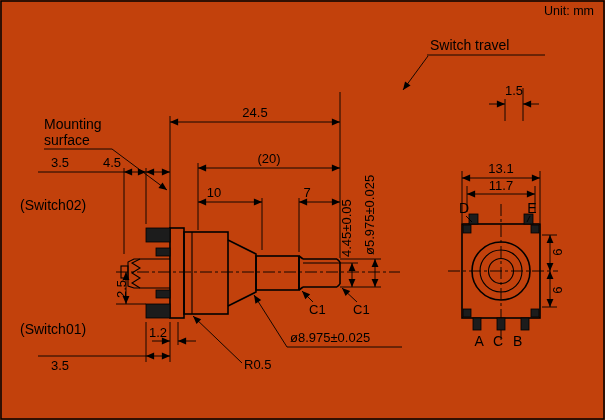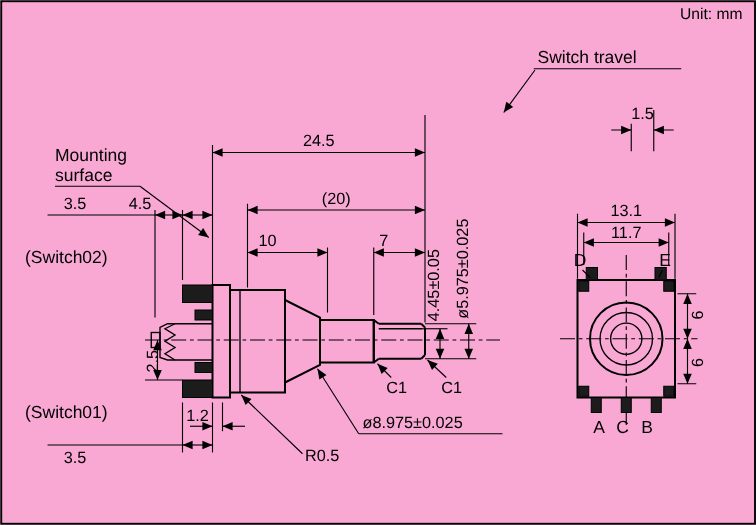--- a/index.html
+++ b/index.html
@@ -1,16 +1,16 @@
 <!DOCTYPE html>
 <html><head>
 <meta charset="utf-8">
 <style>
   html,body{margin:0;padding:0;background:#fff;}
-  #page{width:605px;height:420px;position:relative;background:#f9a8d4;overflow:hidden;}
+  #page{width:605px;height:420px;position:relative;background:#c2410c;overflow:hidden;}
   svg{position:absolute;top:0;left:0;}
   text{font-family:"Liberation Sans", sans-serif;fill:#000;}
   .dim{font-size:13px;}
   .lbl{font-size:14px;}
   .small{font-size:12.5px;}
   .ol{stroke:#000;stroke-width:1.6;fill:none;}
   .ol2{stroke:#000;stroke-width:1.1;fill:none;}
   .thin{stroke:#000;stroke-width:0.9;fill:none;}
   .fillb{fill:#1c1c1c;stroke:#000;stroke-width:0.8;}
   .cl{stroke:#000;stroke-width:0.9;fill:none;stroke-dasharray:12 3 3 3;}

